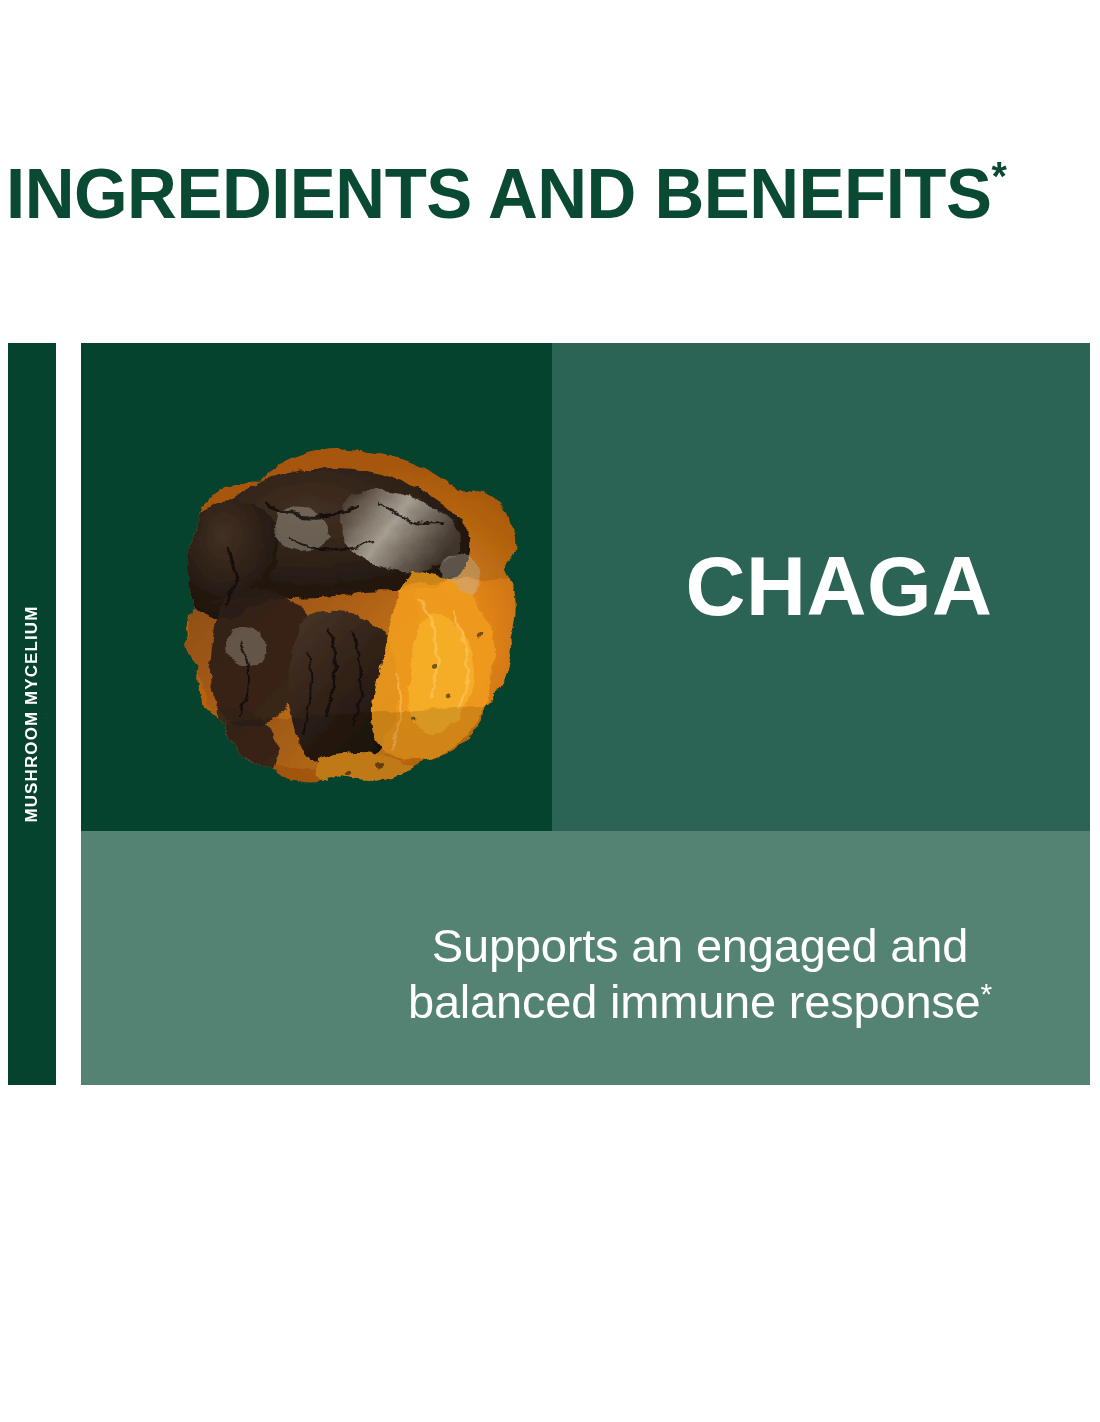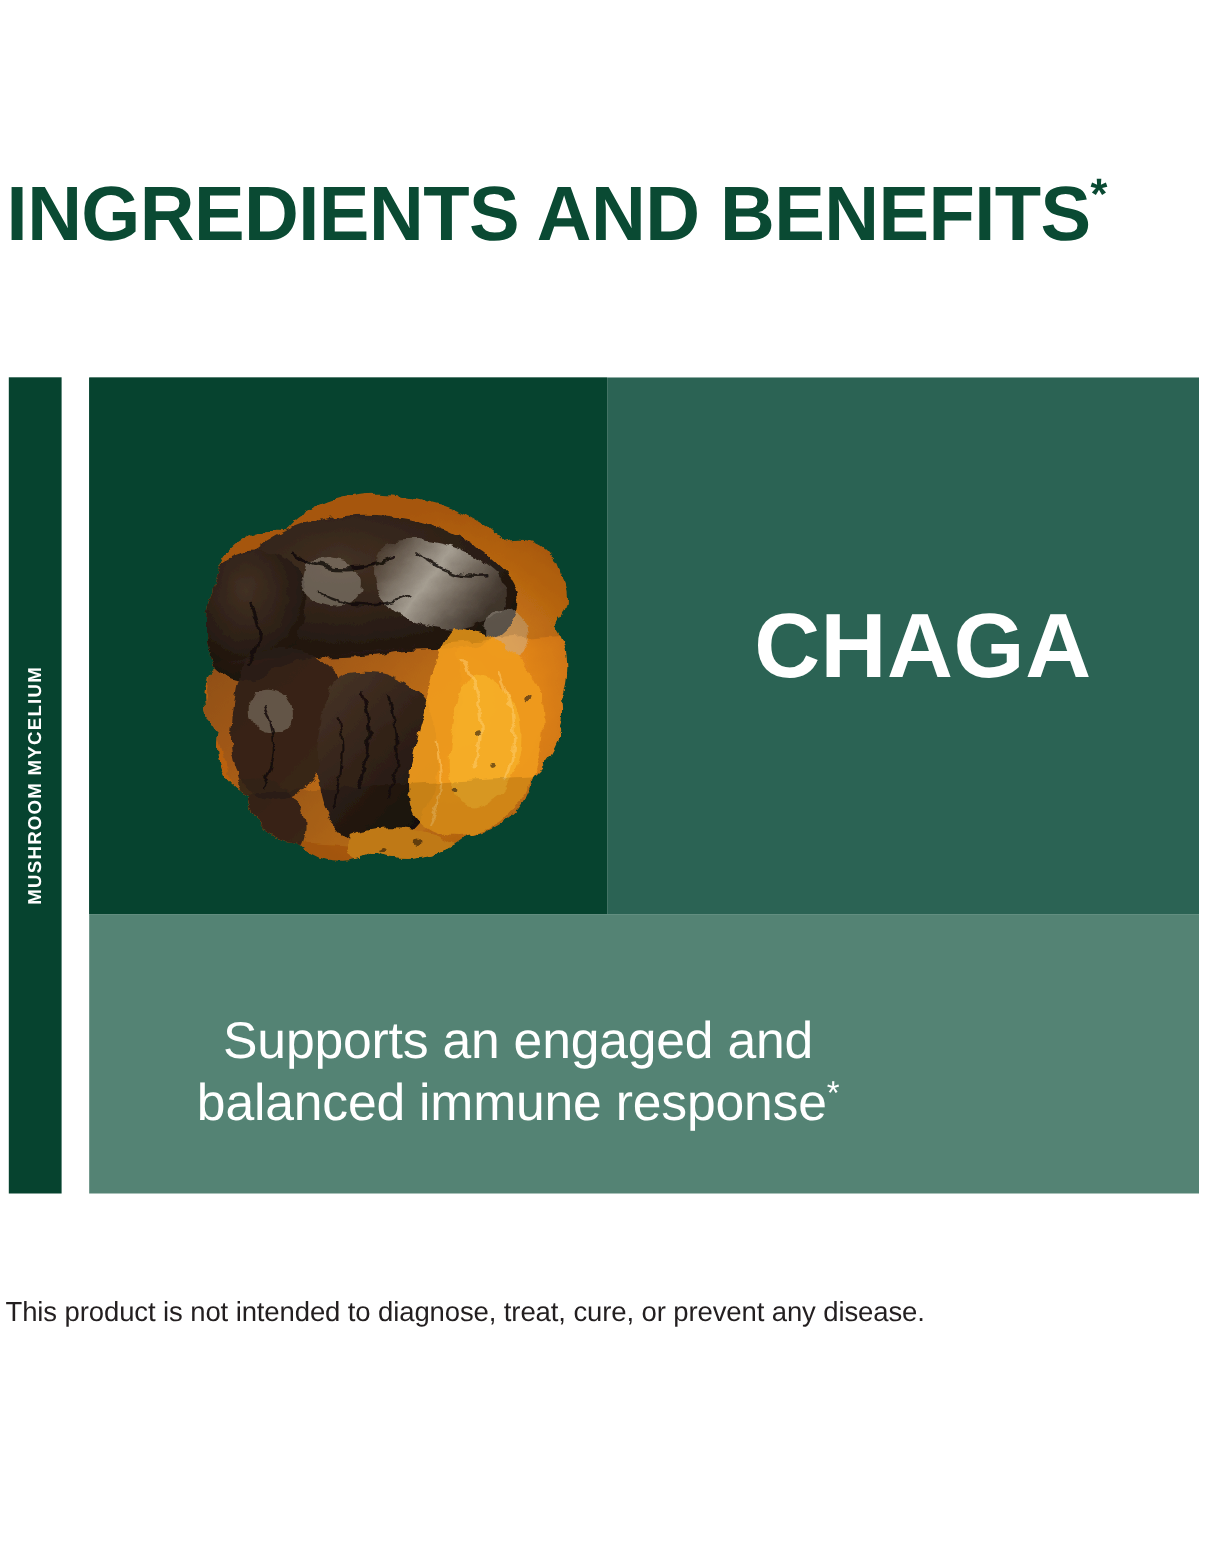--- a/index.html
+++ b/index.html
@@ -118,21 +118,21 @@
   
   #card-lower {
     position: absolute;
     left: 0;
     top: 488px;
     width: 1009px;
     height: 286px;
     background: #548374;
     display: flex;
     align-items: center;
-    justify-content: flex-start;
+    justify-content: flex-end;
   }
   #benefit-text {
     color: #ffffff;
     font-weight: 300;
     font-size: 47px;
     line-height: 56px;
     text-align: center;
     letter-spacing: -0.2px;
     padding: 0 40px;
     max-width: 700px;
@@ -314,14 +314,13 @@
     </div>
   </div>
 
   <div id="card-lower">
     <div id="benefit-text"><span>Supports an engaged and balanced immune response</span><span class="asterisk">*</span></div>
   </div>
 
 </div>
 
 <div id="footnote">
-  <span class="fn-line">This product is not intended to diagnose, treat, cure, or prevent any disease.</span>
 </div>
 
 </body></html>

